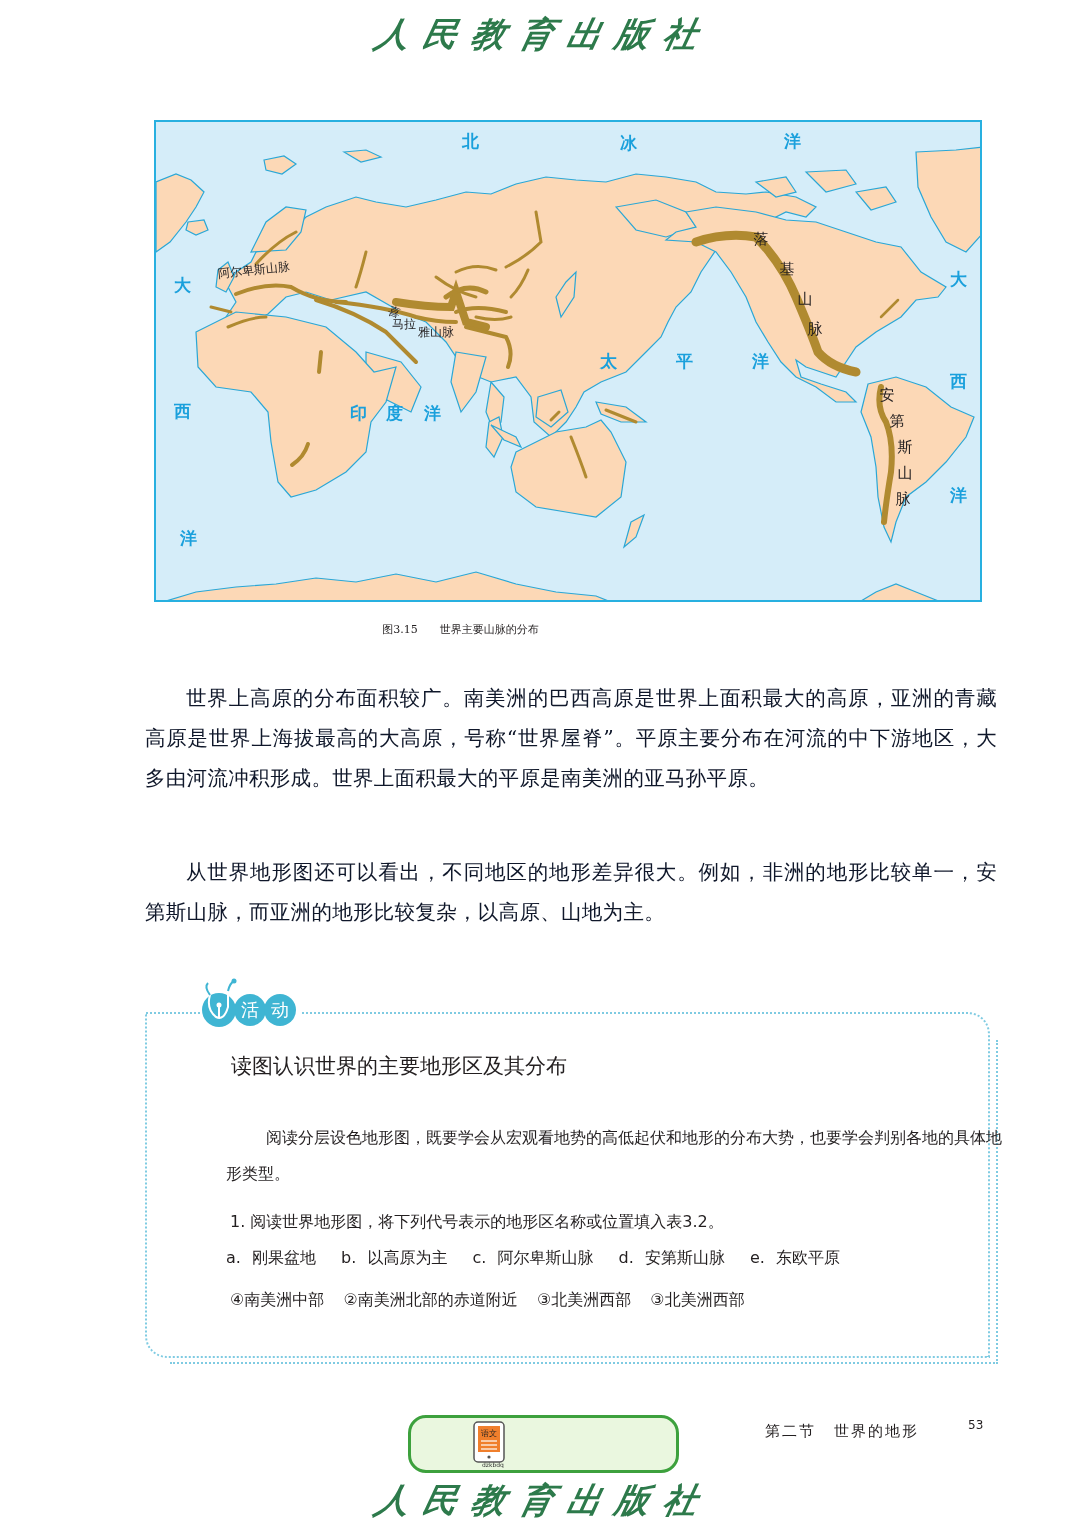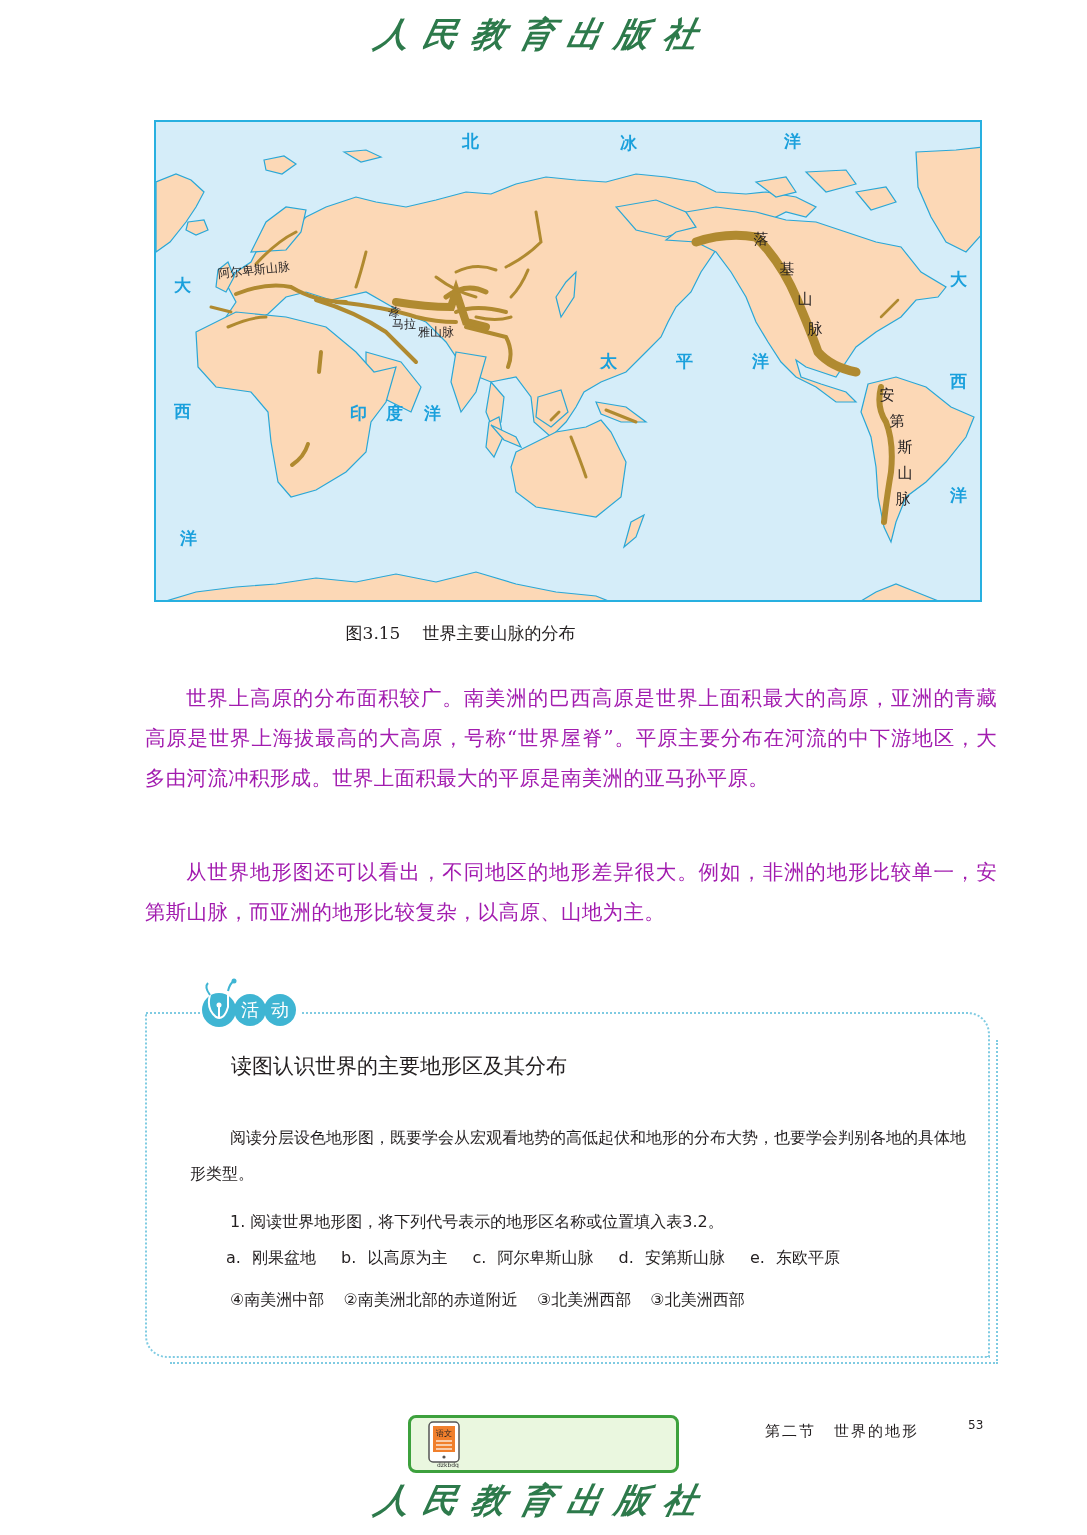--- a/index.html
+++ b/index.html
@@ -26,26 +26,26 @@
     font-size: 17px; font-weight: bold;
   }
   .range-label {
     position: absolute; font-family: "DejaVu Sans", sans-serif; color: #231f20;
     font-size: 12px;
   }
   .range-label.v { font-size: 15px; width: 18px; line-height: 26px; text-align: center; }
 
   .caption {
     position: absolute; left: 0; width: 921px; top: 622px; text-align: center;
-    font-size: 17px; color: #231f20; font-family: "DejaVu Serif", serif;
+    font-size: 11px; color: #231f20; font-family: "DejaVu Serif", serif;
   }
 
   .body-text {
     position: absolute; left: 145px; width: 852px;
-    font-size: 20.5px; line-height: 40px; color: #a21caf; text-align: justify;
+    font-size: 20.5px; line-height: 40px; color: #0f172a; text-align: justify;
     font-family: "DejaVu Serif", "Liberation Serif", serif; letter-spacing: 0.3px;
   }
   .body-text p { text-indent: 2em; }
   .p1 { top: 678px; }
   .p2 { top: 852px; }
 
   
   .activity {
     position: absolute; left: 145px; top: 1012px; width: 845px; height: 346px;
     border-top: 2px dotted #7fcbe2; border-right: 2px dotted #7fcbe2;
@@ -71,32 +71,32 @@
     margin-left: -2px;
   }
   .activity-title {
     position: absolute; left: 231px; top: 1052px; font-family: "DejaVu Sans", sans-serif;
     font-size: 21px; color: #231f20;
   }
   .act-para {
     position: absolute; left: 190px; width: 790px; font-family: "DejaVu Sans", sans-serif;
     font-size: 16px; line-height: 36px; color: #231f20;
   }
-  .act-para.indent { text-indent: 2.5em; }
+  .act-para.indent { text-indent: 2.5em; margin-left: 36px; }
   .ap1 { top: 1120px; }
   .ap2 { top: 1204px; left: 230px; }
   .ap3 { top: 1240px; left: 226px; word-spacing: 6px; }
   .ap4 { top: 1282px; left: 230px; }
   .ap3 span, .ap4 span { margin-right: 14px; }
 
   
   .promo {
     position: absolute; left: 408px; top: 1415px; width: 271px; height: 58px;
-    border: 3px solid #3da13d; border-radius: 8px; background: #eaf7df;
-    display: flex; align-items: center;
+    border: 3px solid #3da13d; border-radius: 18px; background: #eaf7df;
+    display: flex; align-items: center; padding-left: 45px;
   }
   .promo-icon {
     width: 42px; height: 48px; margin-left: 14px; position: relative;
   }
   .promo-text {
     flex: 1; text-align: center; color: #2e9a2e; font-family: "DejaVu Sans", sans-serif;
     font-weight: bold; font-size: 17px; line-height: 22px;
   }
   .running-head {
     position: absolute; left: 765px; top: 1422px; font-size: 15px; color: #231f20;

